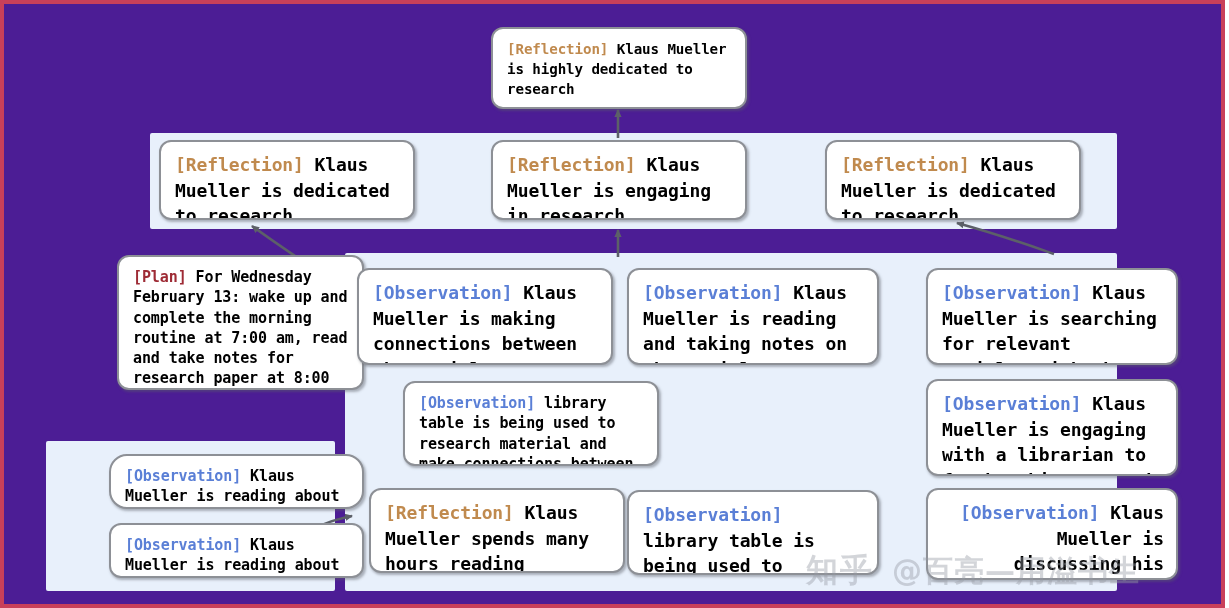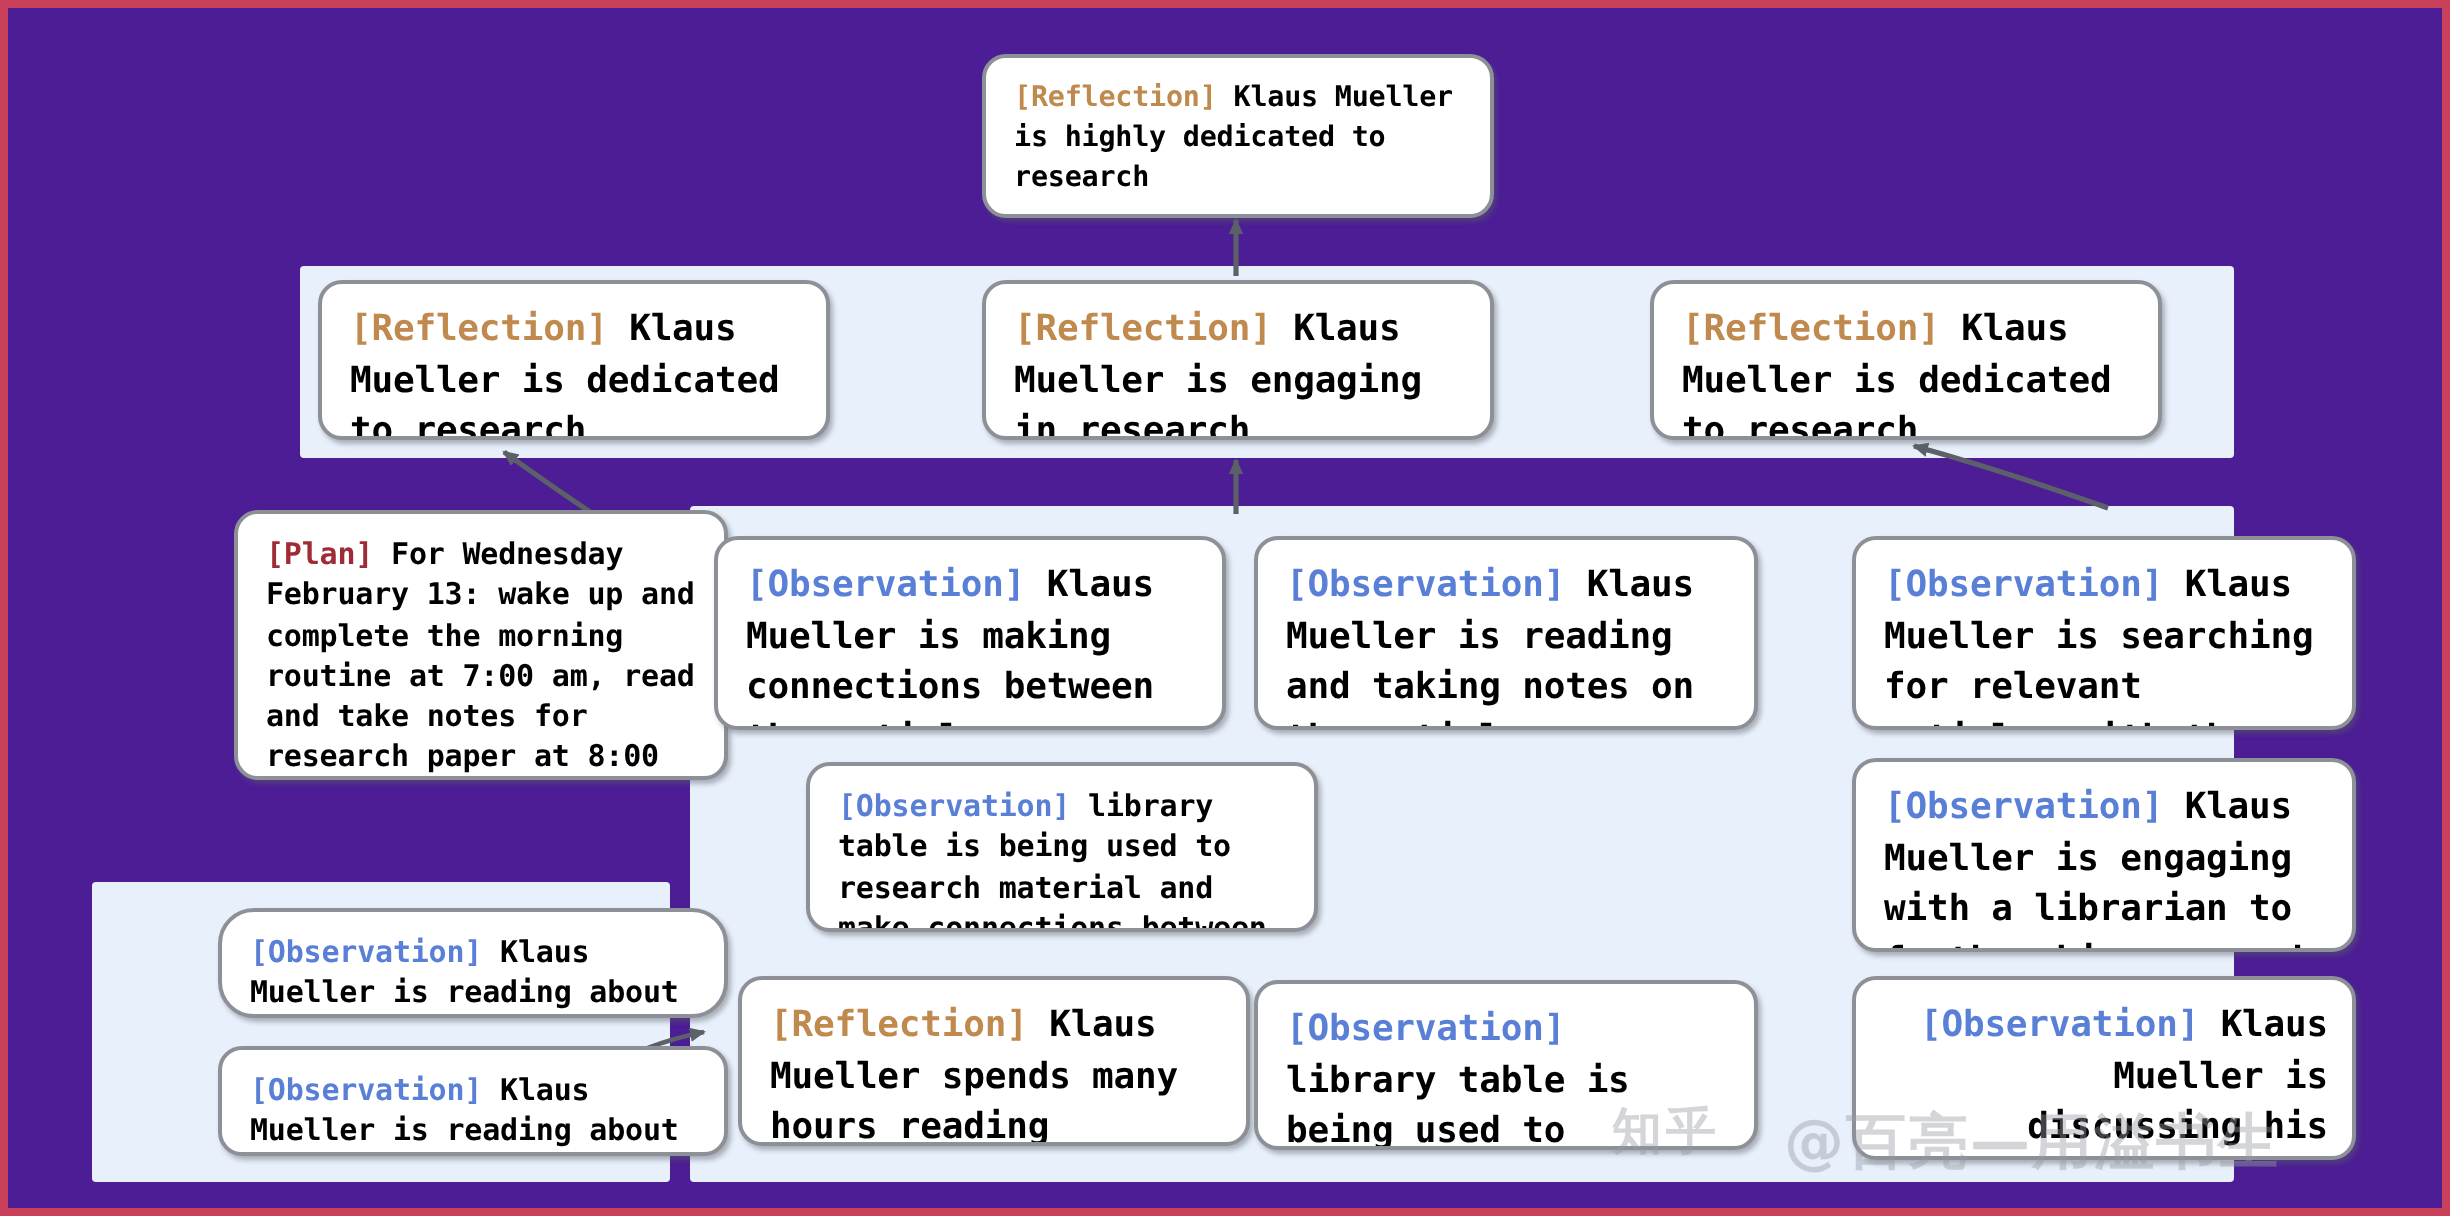--- a/index.html
+++ b/index.html
@@ -71,21 +71,21 @@
   
   .wm {
     position: absolute;
     color: rgba(150,155,165,0.42);
     font-family: "DejaVu Sans", "Liberation Sans", sans-serif;
     font-weight: bold;
     white-space: pre;
     pointer-events: none;
     user-select: none;
   }
-  #wm-logo { left: 802px; top: 545px; font-size: 25px; letter-spacing: 2px; }
+  #wm-logo { left: 802px; top: 545px; font-size: 32px; letter-spacing: 2px; }
   #wm-text { left: 888px; top: 547px; font-size: 30px; letter-spacing: 1px; }
 </style>
 </head>
 <body>
 
 <div id="canvas">
 
   <div class="panel" style="left:146px; top:129px; width:967px; height:96px;"></div>
 
   <div class="panel" style="left:42px; top:437px; width:289px; height:150px;"></div>

